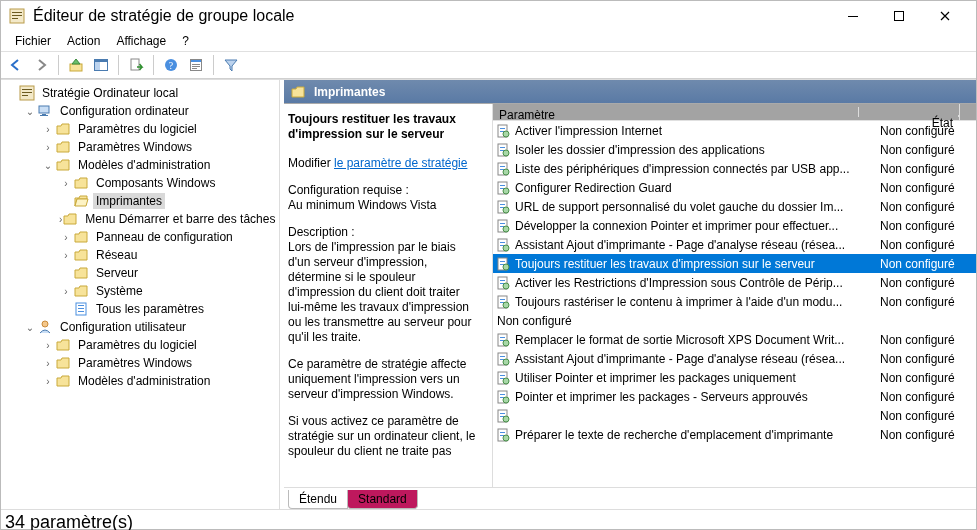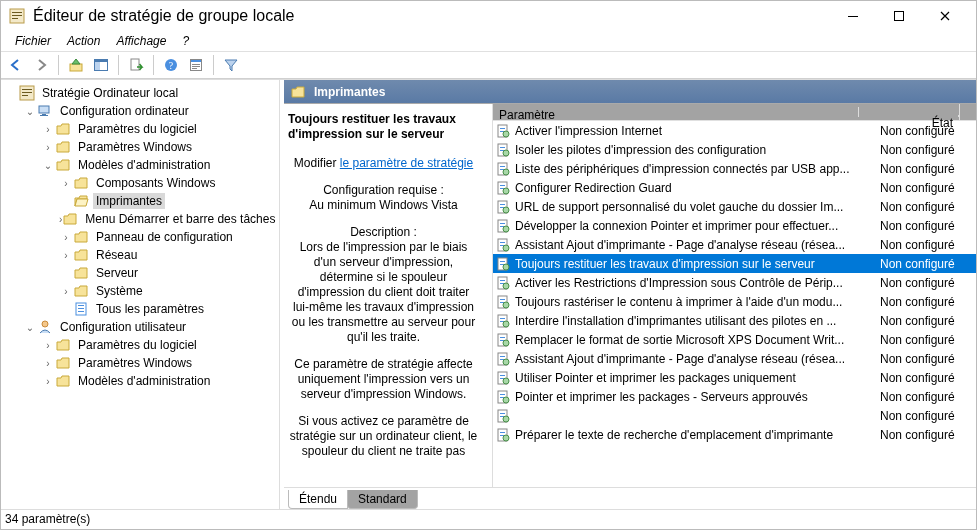--- a/index.html
+++ b/index.html
@@ -5,21 +5,21 @@
   * { box-sizing: border-box; margin: 0; padding: 0; }
   html, body { width: 977px; height: 530px; font-family: "Segoe UI", Tahoma, sans-serif; font-size: 12px; background: #fff; overflow: hidden; }
   .window { display: flex; flex-direction: column; width: 977px; height: 530px; border: 1px solid #bbb; background: #fff; }
   
   .titlebar { display: flex; align-items: center; height: 30px; padding: 0 8px; background: #fff; }
   .titlebar .app-icon { width: 16px; height: 16px; margin-right: 8px; }
   .titlebar .title { flex: 1; font-size: 16px; }
   .win-btn { width: 46px; height: 30px; display: flex; align-items: center; justify-content: center; }
   
   .menubar { display: flex; align-items: center; height: 20px; padding: 0 6px; background: #fff; }
-  .menubar .menu-item { padding: 2px 8px; cursor: default; font-style: italic; }
+  .menubar .menu-item { padding: 2px 8px; cursor: default; }
   
   .toolbar { display: flex; align-items: center; height: 28px; padding: 0 4px; border-top: 1px solid #e0e0e0; border-bottom: 1px solid #d0d0d0; background: #fff; gap: 3px; }
   .tb-btn { width: 22px; height: 22px; display: flex; align-items: center; justify-content: center; border: 1px solid transparent; }
   .tb-sep { width: 1px; height: 20px; background: #ccc; margin: 0 3px; }
   
   .body { flex: 1; display: flex; min-height: 0; border-top: 1px solid #ddd; }
   .tree-pane { width: 279px; overflow: auto; padding: 4px 2px; border-right: 1px solid #ddd; }
   .splitter { width: 4px; cursor: ew-resize; }
   .right-pane { flex: 1; display: flex; flex-direction: column; min-width: 0; }
   
@@ -33,43 +33,43 @@
   .tree .node-label.selected { background: #d9d9d9; }
   
   .right-header { height: 24px; background: linear-gradient(#6f8aad, #5a7aa5); color: #fff; display: flex; align-items: center; padding: 0 6px; border-bottom: 1px solid #aaa; }
   .right-header .folder-icn { margin-right: 8px; }
   .right-header .hdr-title { font-weight: 600; }
   
   .detail-row { flex: 1; display: flex; min-height: 0; }
   .detail-col { width: 205px; padding: 8px 10px 4px 4px; line-height: 15px; font-size: 12px; color: #000; overflow: hidden; }
   .detail-col .sel-title { font-weight: 700; margin-bottom: 14px; }
   .detail-col a { color: #0066cc; text-decoration: underline; }
-  .detail-col .section { margin-bottom: 12px; text-align: center; }
+  .detail-col .section { margin-bottom: 12px; }
   .vsplit { width: 3px; cursor: ew-resize; }
   .list-col { flex: 1; display: flex; flex-direction: column; min-width: 0; border-left: 1px solid #ddd; }
   .list-header { display: flex; height: 17px; background: #a3a3a3; border-bottom: 1px solid #e0e0e0; }
   .col-h { padding: 4px 6px; position: relative; }
   .col-h .col-sep { position: absolute; right: 0; top: 3px; bottom: 3px; width: 1px; background: #ddd; }
   .col-param { flex: 1; min-width: 0; }
   .col-state { width: 100px; text-align: left; }
   .col-scroll-gap { width: 17px; border-left: 1px solid #ddd; }
   .list-body { flex: 1; overflow-y: auto; overflow-x: auto; }
   .list-row { display: flex; height: 19px; align-items: center; }
   .list-row .cell-param { flex: 1; min-width: 0; display: flex; align-items: center; padding-left: 2px; white-space: nowrap; overflow: hidden; text-overflow: ellipsis; }
   .list-row .cell-state { width: 100px; padding-left: 4px; white-space: nowrap; }
   .list-row .row-icn { width: 16px; height: 16px; margin-right: 4px; flex: none; display:flex; align-items:center; justify-content:center;}
   .list-row.selected { background: #0078d7; color: #fff; }
   
   .tabs-row { height: 22px; border-top: 1px solid #ddd; display: flex; align-items: flex-end; padding-left: 4px; position: relative; }
   .tab { border: 1px solid #bbb; border-top: none; border-radius: 0 0 4px 4px; padding: 2px 10px 2px 10px; margin-right: -1px; background: #fff; font-size: 12px; position: relative; }
-  .tab.inactive { background: #a3a3a3; z-index: 1;}
+  .tab.inactive { background: #be185d; z-index: 1;}
   .tab.active { background: #fff; z-index: 2;}
   .tab.first { border-radius: 0 0 0 4px; }
   
-  .statusbar { height: 20px; border-top: 1px solid #ddd; padding: 2px 4px; font-size: 12px; }
+  .statusbar { height: 20px; border-top: 1px solid #ddd; padding: 2px 4px; font-size: 18px; }
   
   svg { display: block; }
 </style>
 </head>
 <body>
 
 <div class="window">
 
   <div class="titlebar">
     <span class="app-icon">
@@ -433,21 +433,21 @@
               <div class="list-row">
                 <div class="cell-param">
                   <span class="row-icn">
                     <svg width="16" height="16">
                       <rect x="3" y="2" width="9" height="12" fill="#fff" stroke="#888"></rect>
                       <rect x="5" y="5" width="5" height="1" fill="#4a8fe0"></rect>
                       <rect x="5" y="8" width="5" height="1" fill="#4a8fe0"></rect>
                       <circle cx="11" cy="11" r="3" fill="#a8d8a8" stroke="#4a8f4a"></circle>
                     </svg>
                   </span>
-                  <span>Isoler les pilotes d'impression des configuration</span>
+                  <span>Isoler les dossier d'impression des applications</span>
                 </div>
                 <div class="cell-state">Non configuré</div>
               </div>
               <div class="list-row">
                 <div class="cell-param">
                   <span class="row-icn">
                     <svg width="16" height="16">
                       <rect x="3" y="2" width="9" height="12" fill="#fff" stroke="#888"></rect>
                       <rect x="5" y="5" width="5" height="1" fill="#4a8fe0"></rect>
                       <rect x="5" y="8" width="5" height="1" fill="#4a8fe0"></rect>
@@ -550,31 +550,20 @@
                       <rect x="5" y="5" width="5" height="1" fill="#4a8fe0"></rect>
                       <rect x="5" y="8" width="5" height="1" fill="#4a8fe0"></rect>
                       <circle cx="11" cy="11" r="3" fill="#a8d8a8" stroke="#4a8f4a"></circle>
                     </svg>
                   </span>
                   <span>Toujours rastériser le contenu à imprimer à l'aide d'un modu...</span>
                 </div>
                 <div class="cell-state">Non configuré</div>
               </div>
               <div class="list-row">
-                <div class="cell-param">
-                  <span class="row-icn">
-                    <svg width="16" height="16">
-                      <rect x="3" y="2" width="9" height="12" fill="#fff" stroke="#888"></rect>
-                      <rect x="5" y="5" width="5" height="1" fill="#4a8fe0"></rect>
-                      <rect x="5" y="8" width="5" height="1" fill="#4a8fe0"></rect>
-                      <circle cx="11" cy="11" r="3" fill="#a8d8a8" stroke="#4a8f4a"></circle>
-                    </svg>
-                  </span>
-                  <span>Interdire l'installation d'imprimantes utilisant des pilotes en ...</span>
-                </div>
                 <div class="cell-state">Non configuré</div>
               </div>
               <div class="list-row">
                 <div class="cell-param">
                   <span class="row-icn">
                     <svg width="16" height="16">
                       <rect x="3" y="2" width="9" height="12" fill="#fff" stroke="#888"></rect>
                       <rect x="5" y="5" width="5" height="1" fill="#4a8fe0"></rect>
                       <rect x="5" y="8" width="5" height="1" fill="#4a8fe0"></rect>
                       <circle cx="11" cy="11" r="3" fill="#a8d8a8" stroke="#4a8f4a"></circle>

